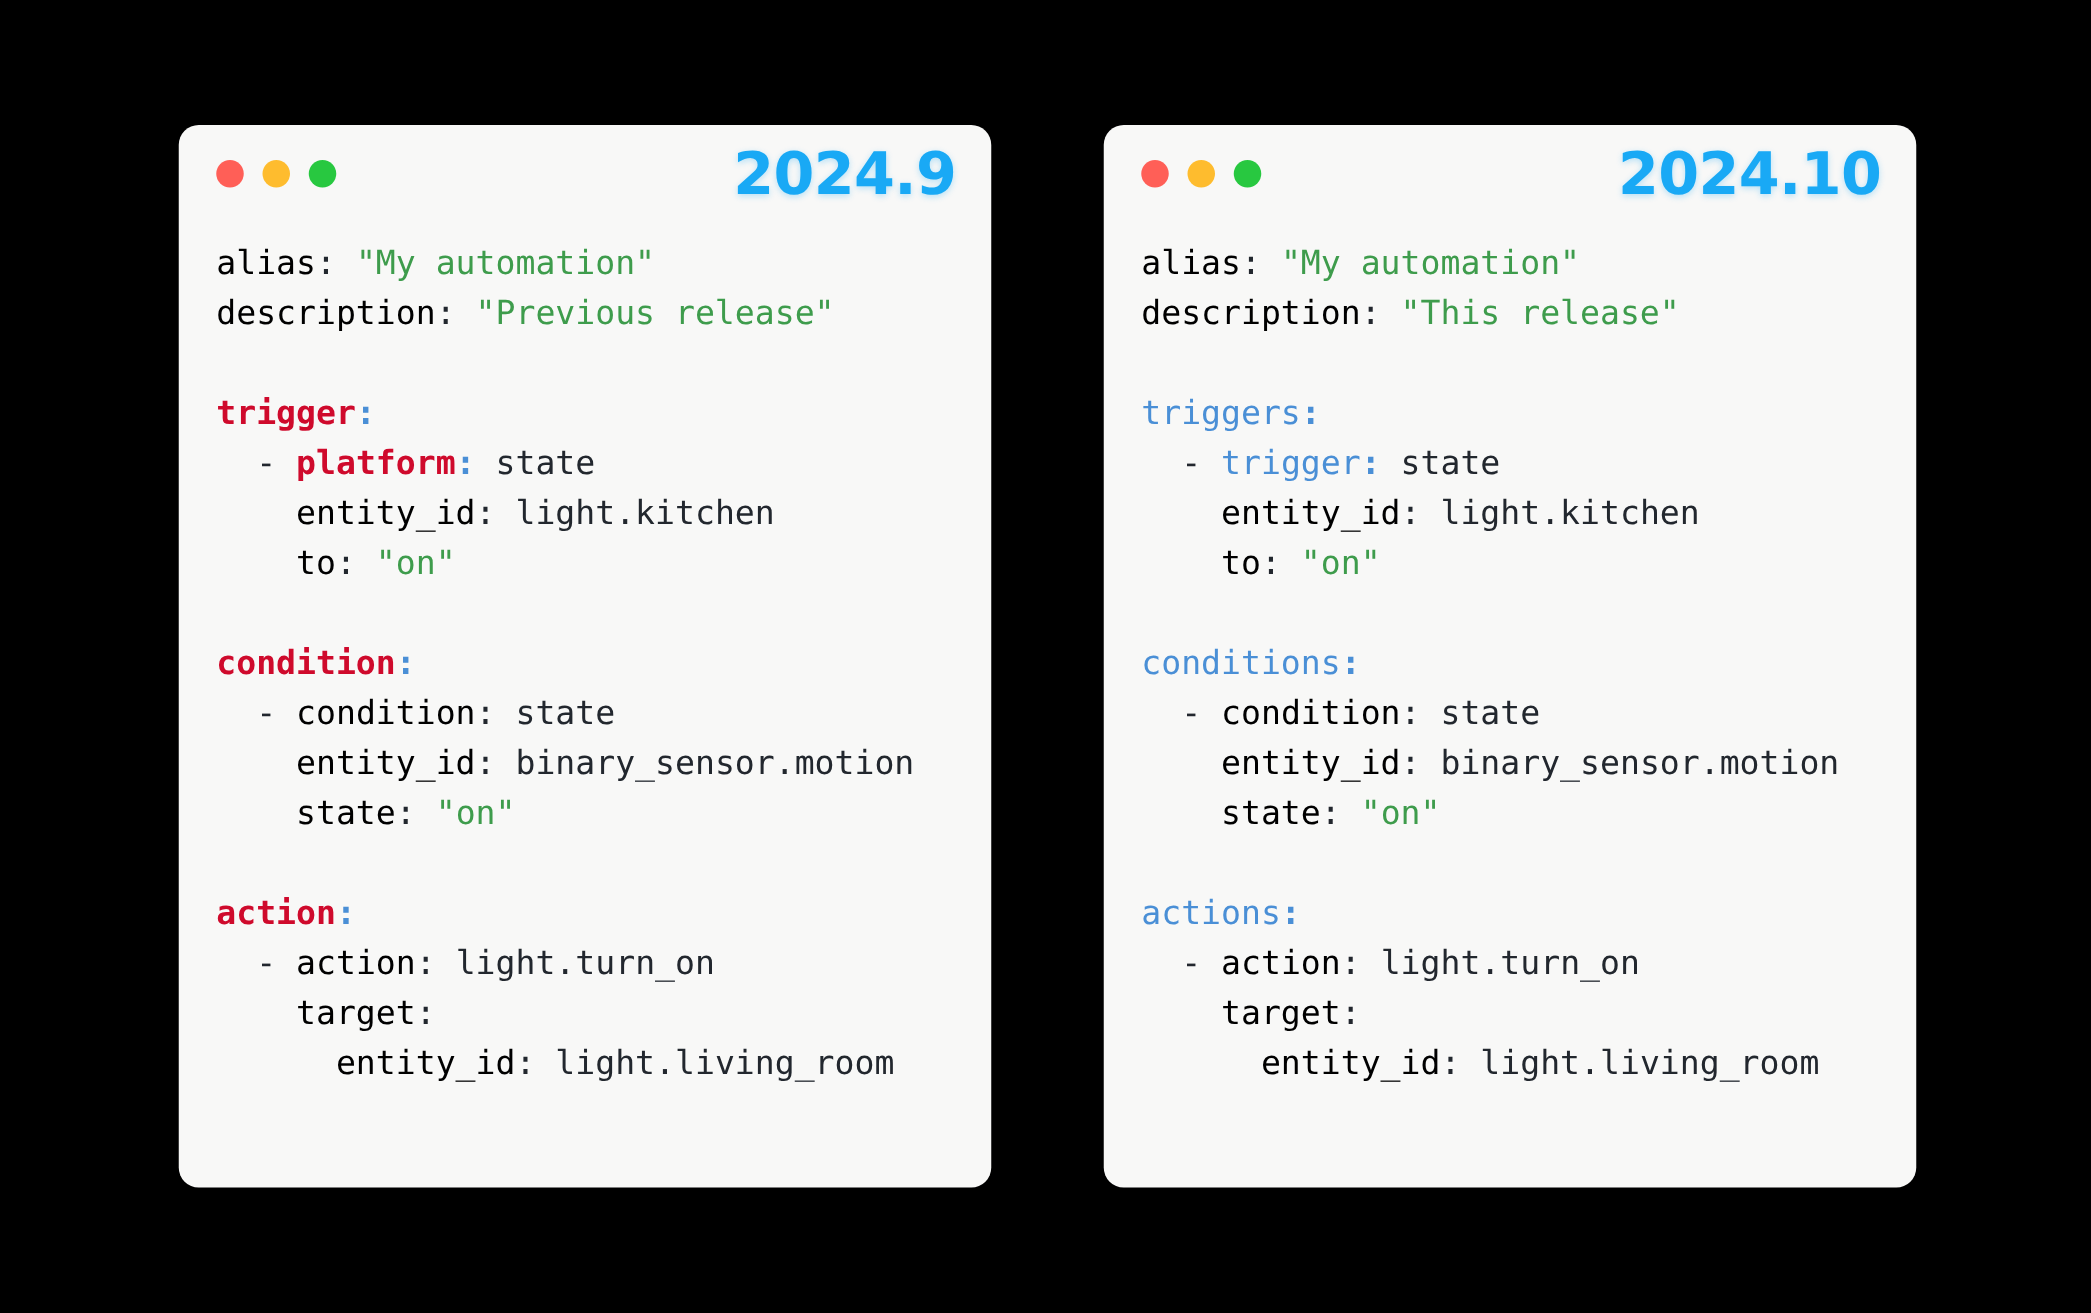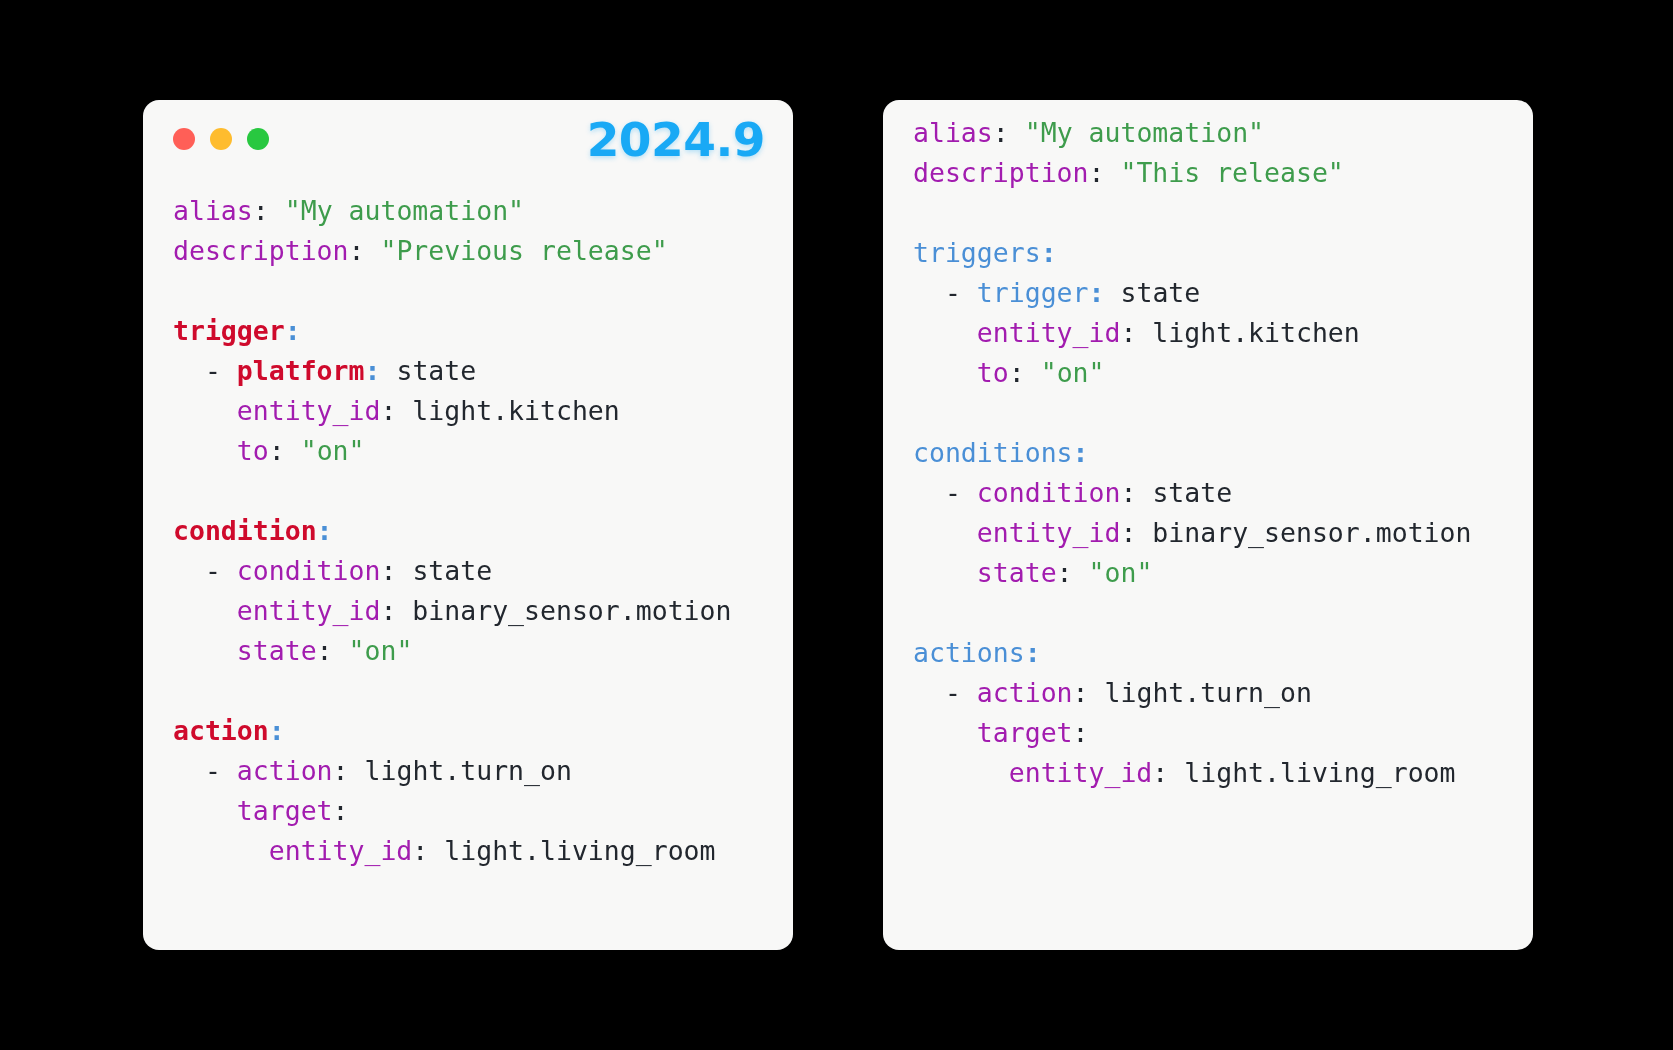--- a/index.html
+++ b/index.html
@@ -72,21 +72,21 @@
     font-family: "DejaVu Sans Mono", monospace;
     font-size: 26.5px;
     line-height: 40px;
     white-space: pre;
     color: #22272e;
   }
   .line { white-space: pre; }
   .line.blank { height: 40px; }
 
   
-  .k        { color: #a21caf; }           
+  .k        { color: #000000; }           
   .p        { color: #22272e; }           
   .s        { color: #3e9c4c; }           
   .v        { color: #22272e; }           
   .dash     { color: #22272e; }           
   .old      { color: #cf0a2c; font-weight: bold; }  
   .new      { color: #4a8fd6; font-weight: normal; }  
   .newcolon { color: #4a8fd6; font-weight: bold; }
 </style>
 </head>
 <body>
@@ -98,15 +98,23 @@
         <span class="dot dot-red"></span>
         <span class="dot dot-yellow"></span>
         <span class="dot dot-green"></span>
       </div>
       <div class="version">2024.9</div>
     </div>
     <div class="code"><div class="line"><span class="k">alias</span><span class="p">:</span><span class="p"> </span><span class="s">"My automation"</span></div><div class="line"><span class="k">description</span><span class="p">:</span><span class="p"> </span><span class="s">"Previous release"</span></div><div class="line blank"></div><div class="line"><span class="old">trigger</span><span class="newcolon">:</span></div><div class="line"><span class="p">  </span><span class="dash">- </span><span class="old">platform</span><span class="newcolon">:</span><span class="p"> </span><span class="v">state</span></div><div class="line"><span class="p">    </span><span class="k">entity_id</span><span class="p">:</span><span class="p"> </span><span class="v">light.kitchen</span></div><div class="line"><span class="p">    </span><span class="k">to</span><span class="p">:</span><span class="p"> </span><span class="s">"on"</span></div><div class="line blank"></div><div class="line"><span class="old">condition</span><span class="newcolon">:</span></div><div class="line"><span class="p">  </span><span class="dash">- </span><span class="k">condition</span><span class="p">:</span><span class="p"> </span><span class="v">state</span></div><div class="line"><span class="p">    </span><span class="k">entity_id</span><span class="p">:</span><span class="p"> </span><span class="v">binary_sensor.motion</span></div><div class="line"><span class="p">    </span><span class="k">state</span><span class="p">:</span><span class="p"> </span><span class="s">"on"</span></div><div class="line blank"></div><div class="line"><span class="old">action</span><span class="newcolon">:</span></div><div class="line"><span class="p">  </span><span class="dash">- </span><span class="k">action</span><span class="p">:</span><span class="p"> </span><span class="v">light.turn_on</span></div><div class="line"><span class="p">    </span><span class="k">target</span><span class="p">:</span></div><div class="line"><span class="p">      </span><span class="k">entity_id</span><span class="p">:</span><span class="p"> </span><span class="v">light.living_room</span></div></div>
   </div>
 
   <div class="card card-right">
+    <div class="titlebar">
+      <div class="dots">
+        <span class="dot dot-red"></span>
+        <span class="dot dot-yellow"></span>
+        <span class="dot dot-green"></span>
+      </div>
+      <div class="version">2024.10</div>
+    </div>
     <div class="code"><div class="line"><span class="k">alias</span><span class="p">:</span><span class="p"> </span><span class="s">"My automation"</span></div><div class="line"><span class="k">description</span><span class="p">:</span><span class="p"> </span><span class="s">"This release"</span></div><div class="line blank"></div><div class="line"><span class="new">triggers</span><span class="newcolon">:</span></div><div class="line"><span class="p">  </span><span class="dash">- </span><span class="new">trigger</span><span class="newcolon">:</span><span class="p"> </span><span class="v">state</span></div><div class="line"><span class="p">    </span><span class="k">entity_id</span><span class="p">:</span><span class="p"> </span><span class="v">light.kitchen</span></div><div class="line"><span class="p">    </span><span class="k">to</span><span class="p">:</span><span class="p"> </span><span class="s">"on"</span></div><div class="line blank"></div><div class="line"><span class="new">conditions</span><span class="newcolon">:</span></div><div class="line"><span class="p">  </span><span class="dash">- </span><span class="k">condition</span><span class="p">:</span><span class="p"> </span><span class="v">state</span></div><div class="line"><span class="p">    </span><span class="k">entity_id</span><span class="p">:</span><span class="p"> </span><span class="v">binary_sensor.motion</span></div><div class="line"><span class="p">    </span><span class="k">state</span><span class="p">:</span><span class="p"> </span><span class="s">"on"</span></div><div class="line blank"></div><div class="line"><span class="new">actions</span><span class="newcolon">:</span></div><div class="line"><span class="p">  </span><span class="dash">- </span><span class="k">action</span><span class="p">:</span><span class="p"> </span><span class="v">light.turn_on</span></div><div class="line"><span class="p">    </span><span class="k">target</span><span class="p">:</span></div><div class="line"><span class="p">      </span><span class="k">entity_id</span><span class="p">:</span><span class="p"> </span><span class="v">light.living_room</span></div></div>
   </div>
 </div>
 
 </body></html>

